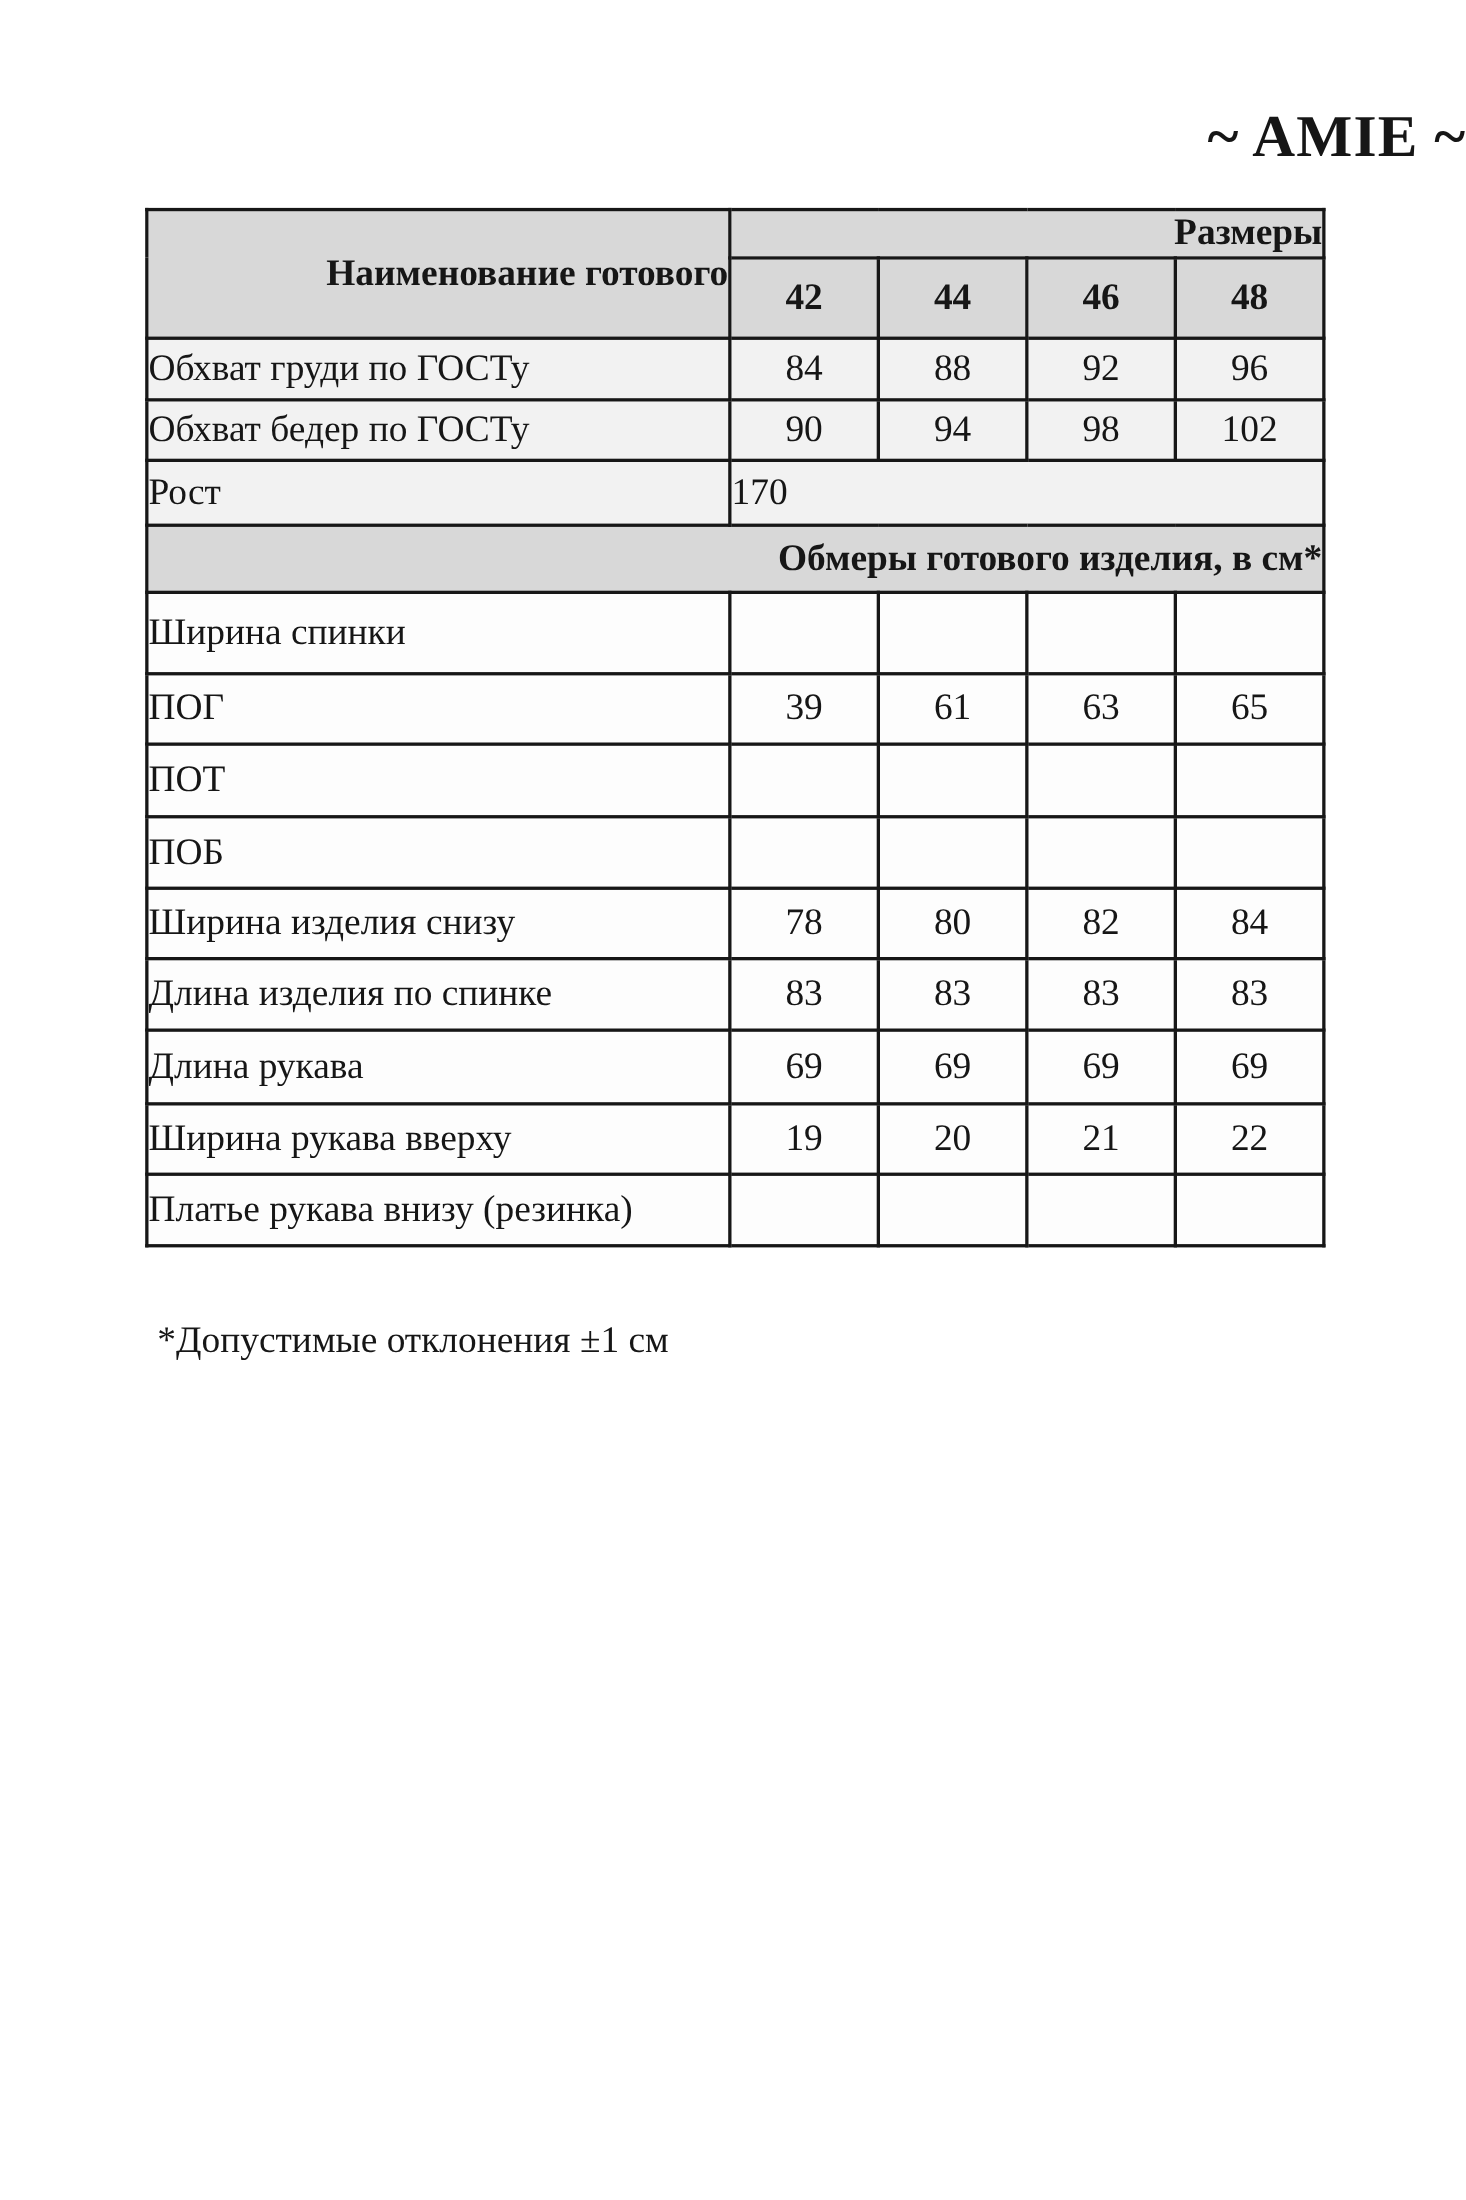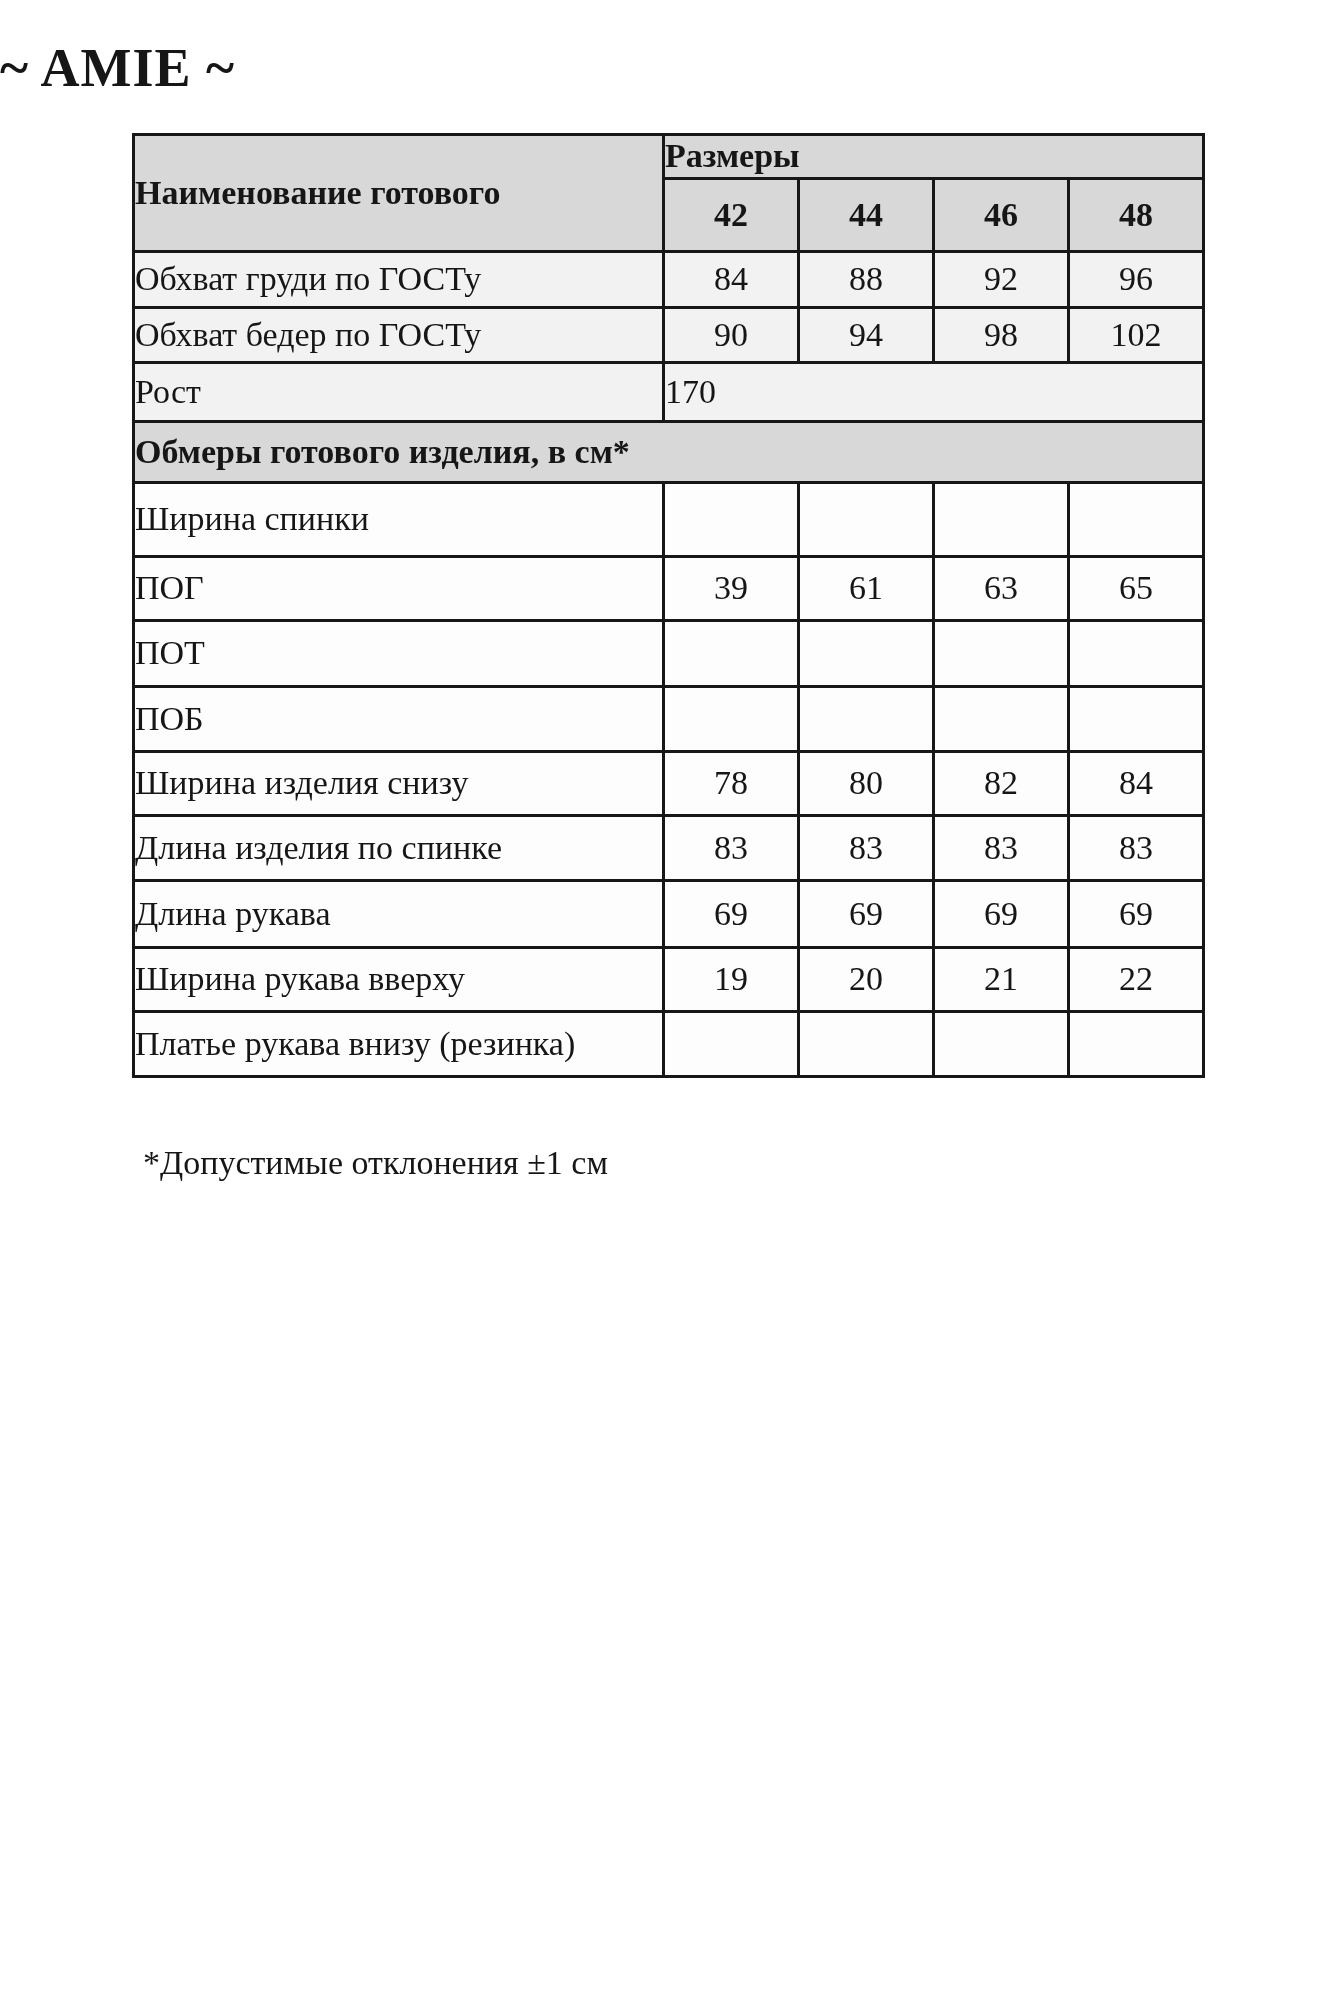--- a/index.html
+++ b/index.html
@@ -1,37 +1,37 @@
 <!DOCTYPE html>
 <html><head>
 <meta charset="utf-8">
 <style>
   html,body{margin:0;padding:0;}
   body{
     width:1333px;height:2000px;background:#ffffff;
     font-family:"Liberation Serif","DejaVu Serif",serif;
     color:#161616;overflow:hidden;
   }
-  .brand{margin-top:40px;text-align:left;font-size:54px;font-weight:bold;line-height:1.05;letter-spacing:1px;}
+  .brand{margin-top:96px;text-align:right;font-size:54px;font-weight:bold;line-height:1.05;letter-spacing:1px;}
   .subtitle{margin-top:50px;text-align:center;font-size:38px;line-height:1.1;}
   .product{margin-top:27px;text-align:center;font-size:45px;font-weight:bold;line-height:1.1;}
   table.size-table{
     border-collapse:collapse;table-layout:fixed;
     width:1070px;margin:36px 0 0 132px;
     border:3px solid #171717;
   }
   .size-table td{
     border:3px solid #171717;vertical-align:middle;
     font-size:34px;padding:0;overflow:hidden;white-space:nowrap;
   }
   .gray{background:#d8d8d8;}
   .light{background:#f2f2f2;}
   .white td{background:#fdfdfd;}
   .bold{font-weight:bold;}
-  .center{text-align:left;}
+  .center{text-align:right;}
   .label{text-align:left;padding-left:19px;}
   .val{text-align:center;}
   .val-left{text-align:left;padding-left:43px;}
   .size-num{font-size:43px;font-weight:bold;text-align:center;}
   .h44{height:44px;} .h73{height:73px;} .h56{height:56px;} .h55{height:55px;}
   .h59{height:59px;} .h61{height:61px;} .h74{height:74px;} .h64{height:64px;}
   .h66{height:66px;} .h65{height:65px;} .h67{height:67px;}
   .footnote{margin:66px 0 0 143px;font-size:34px;}
 </style>
 </head>

